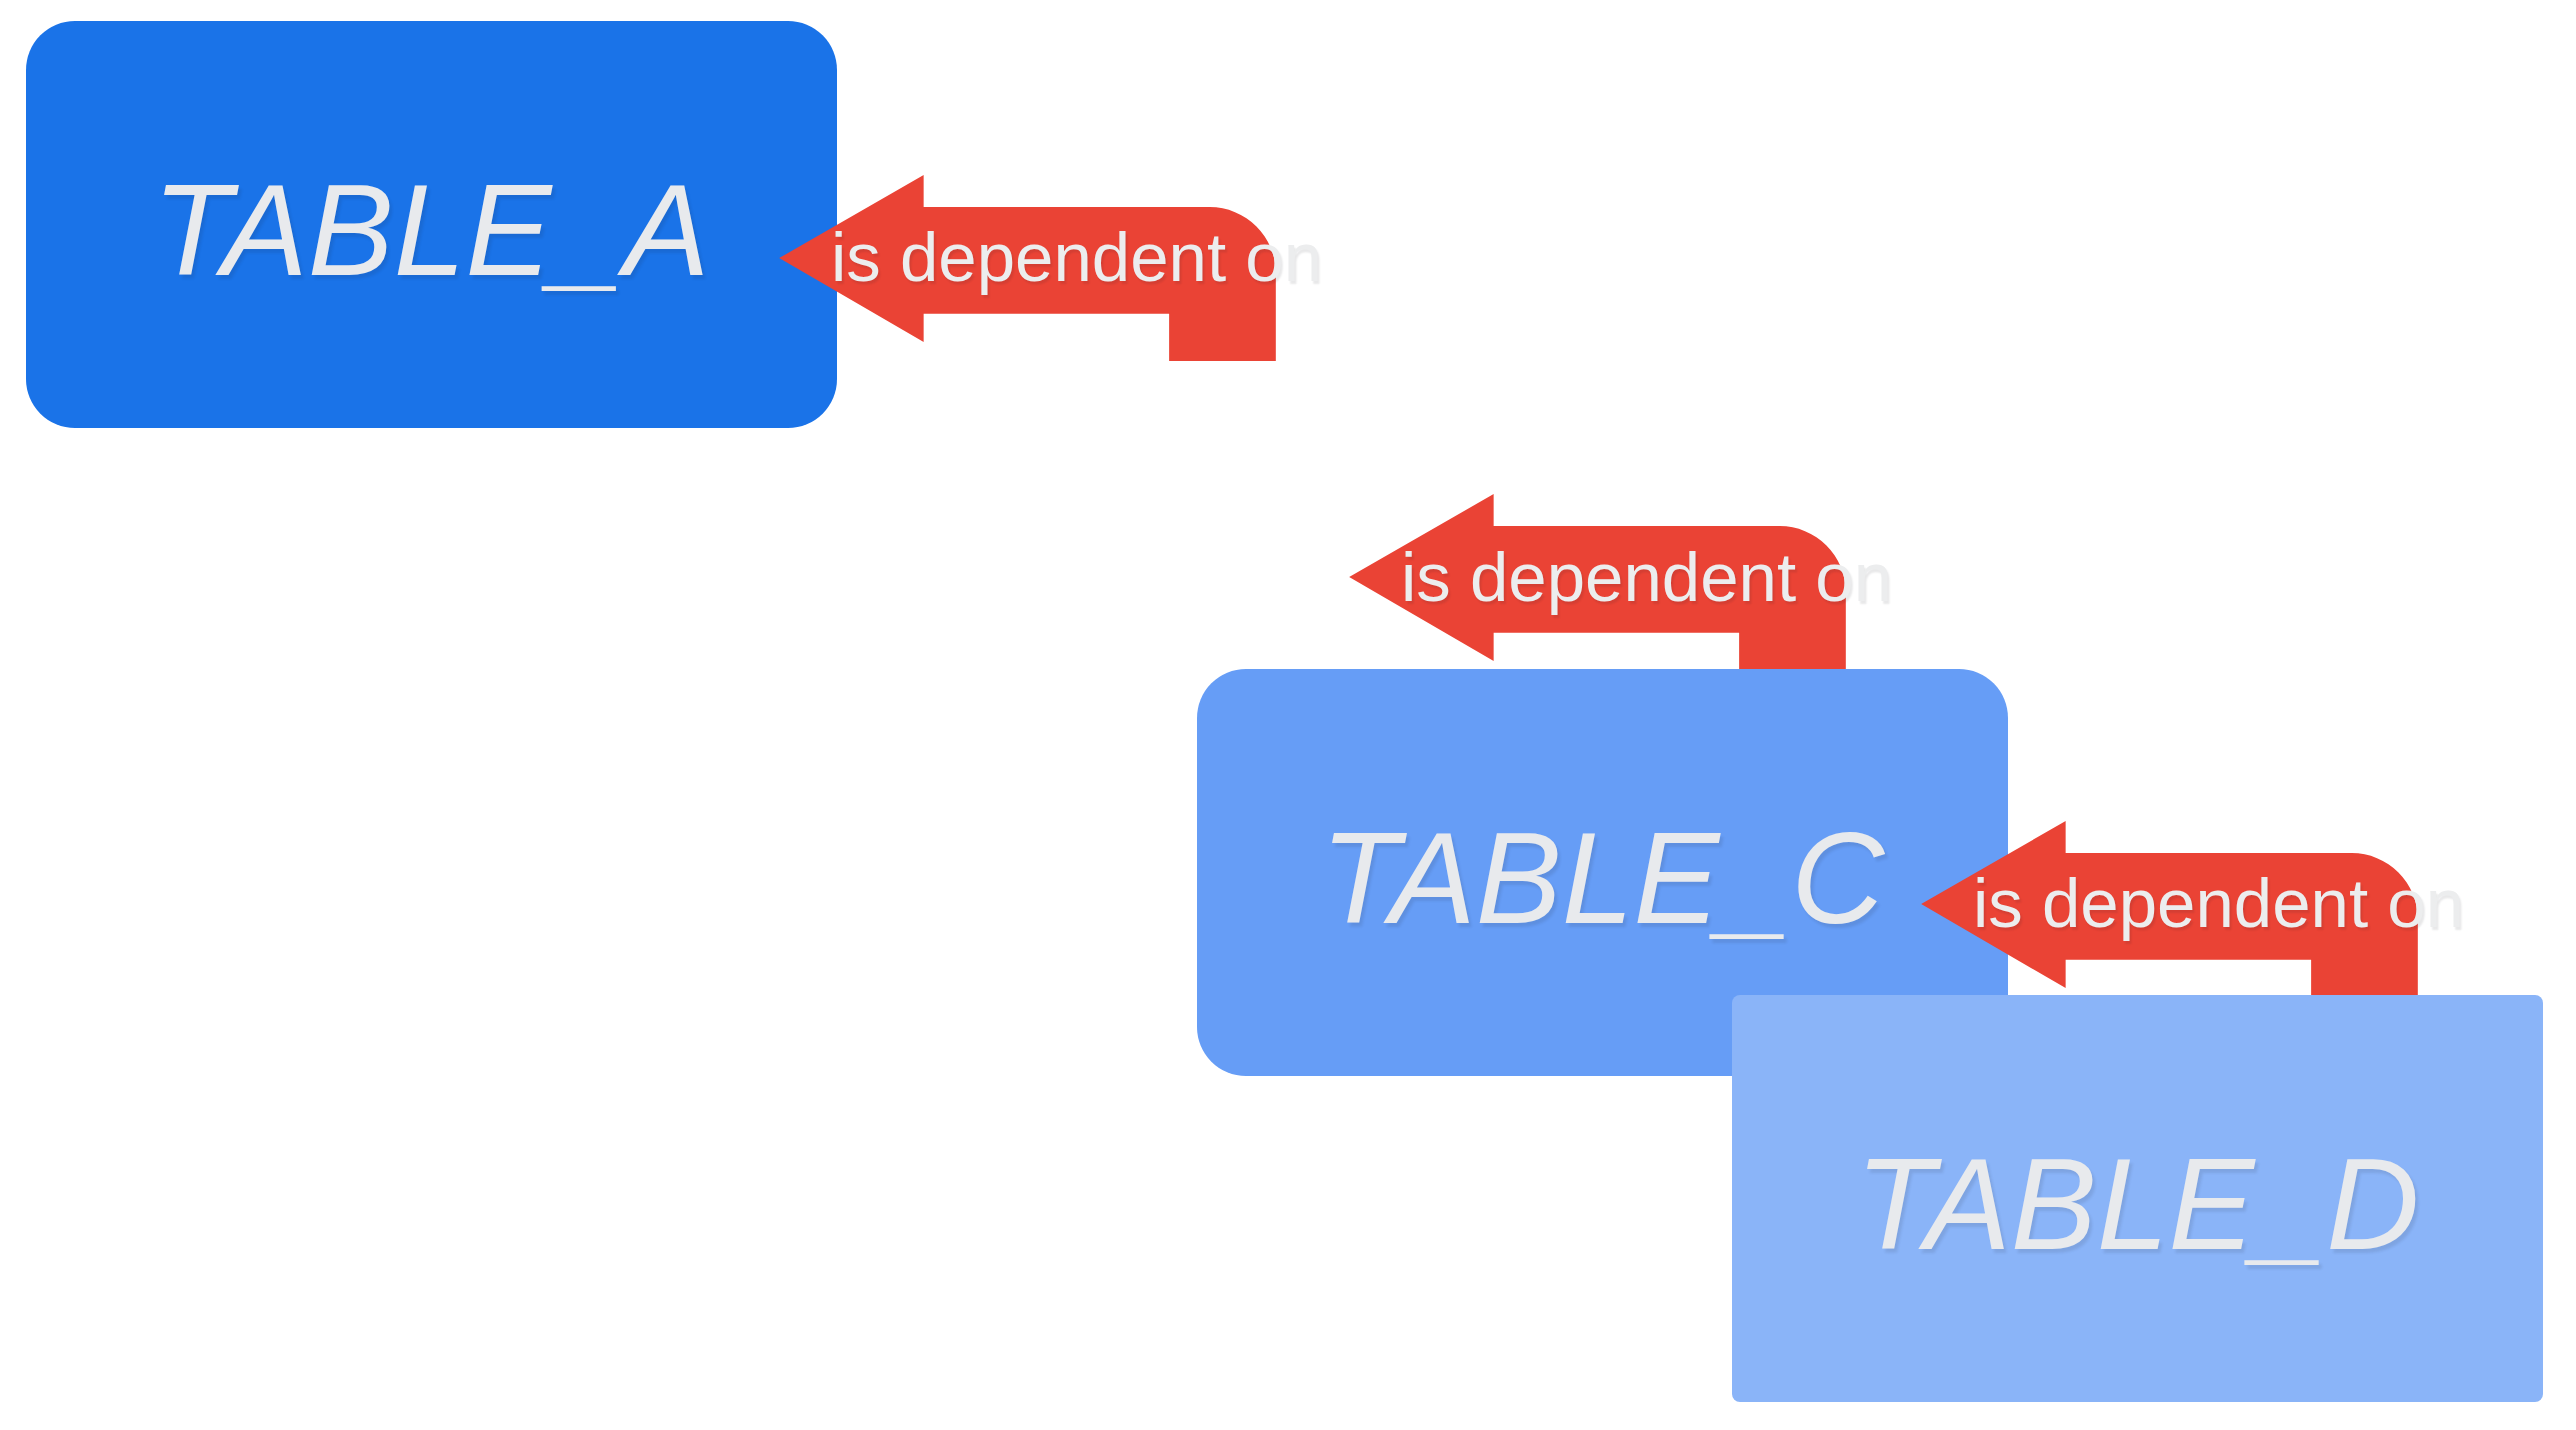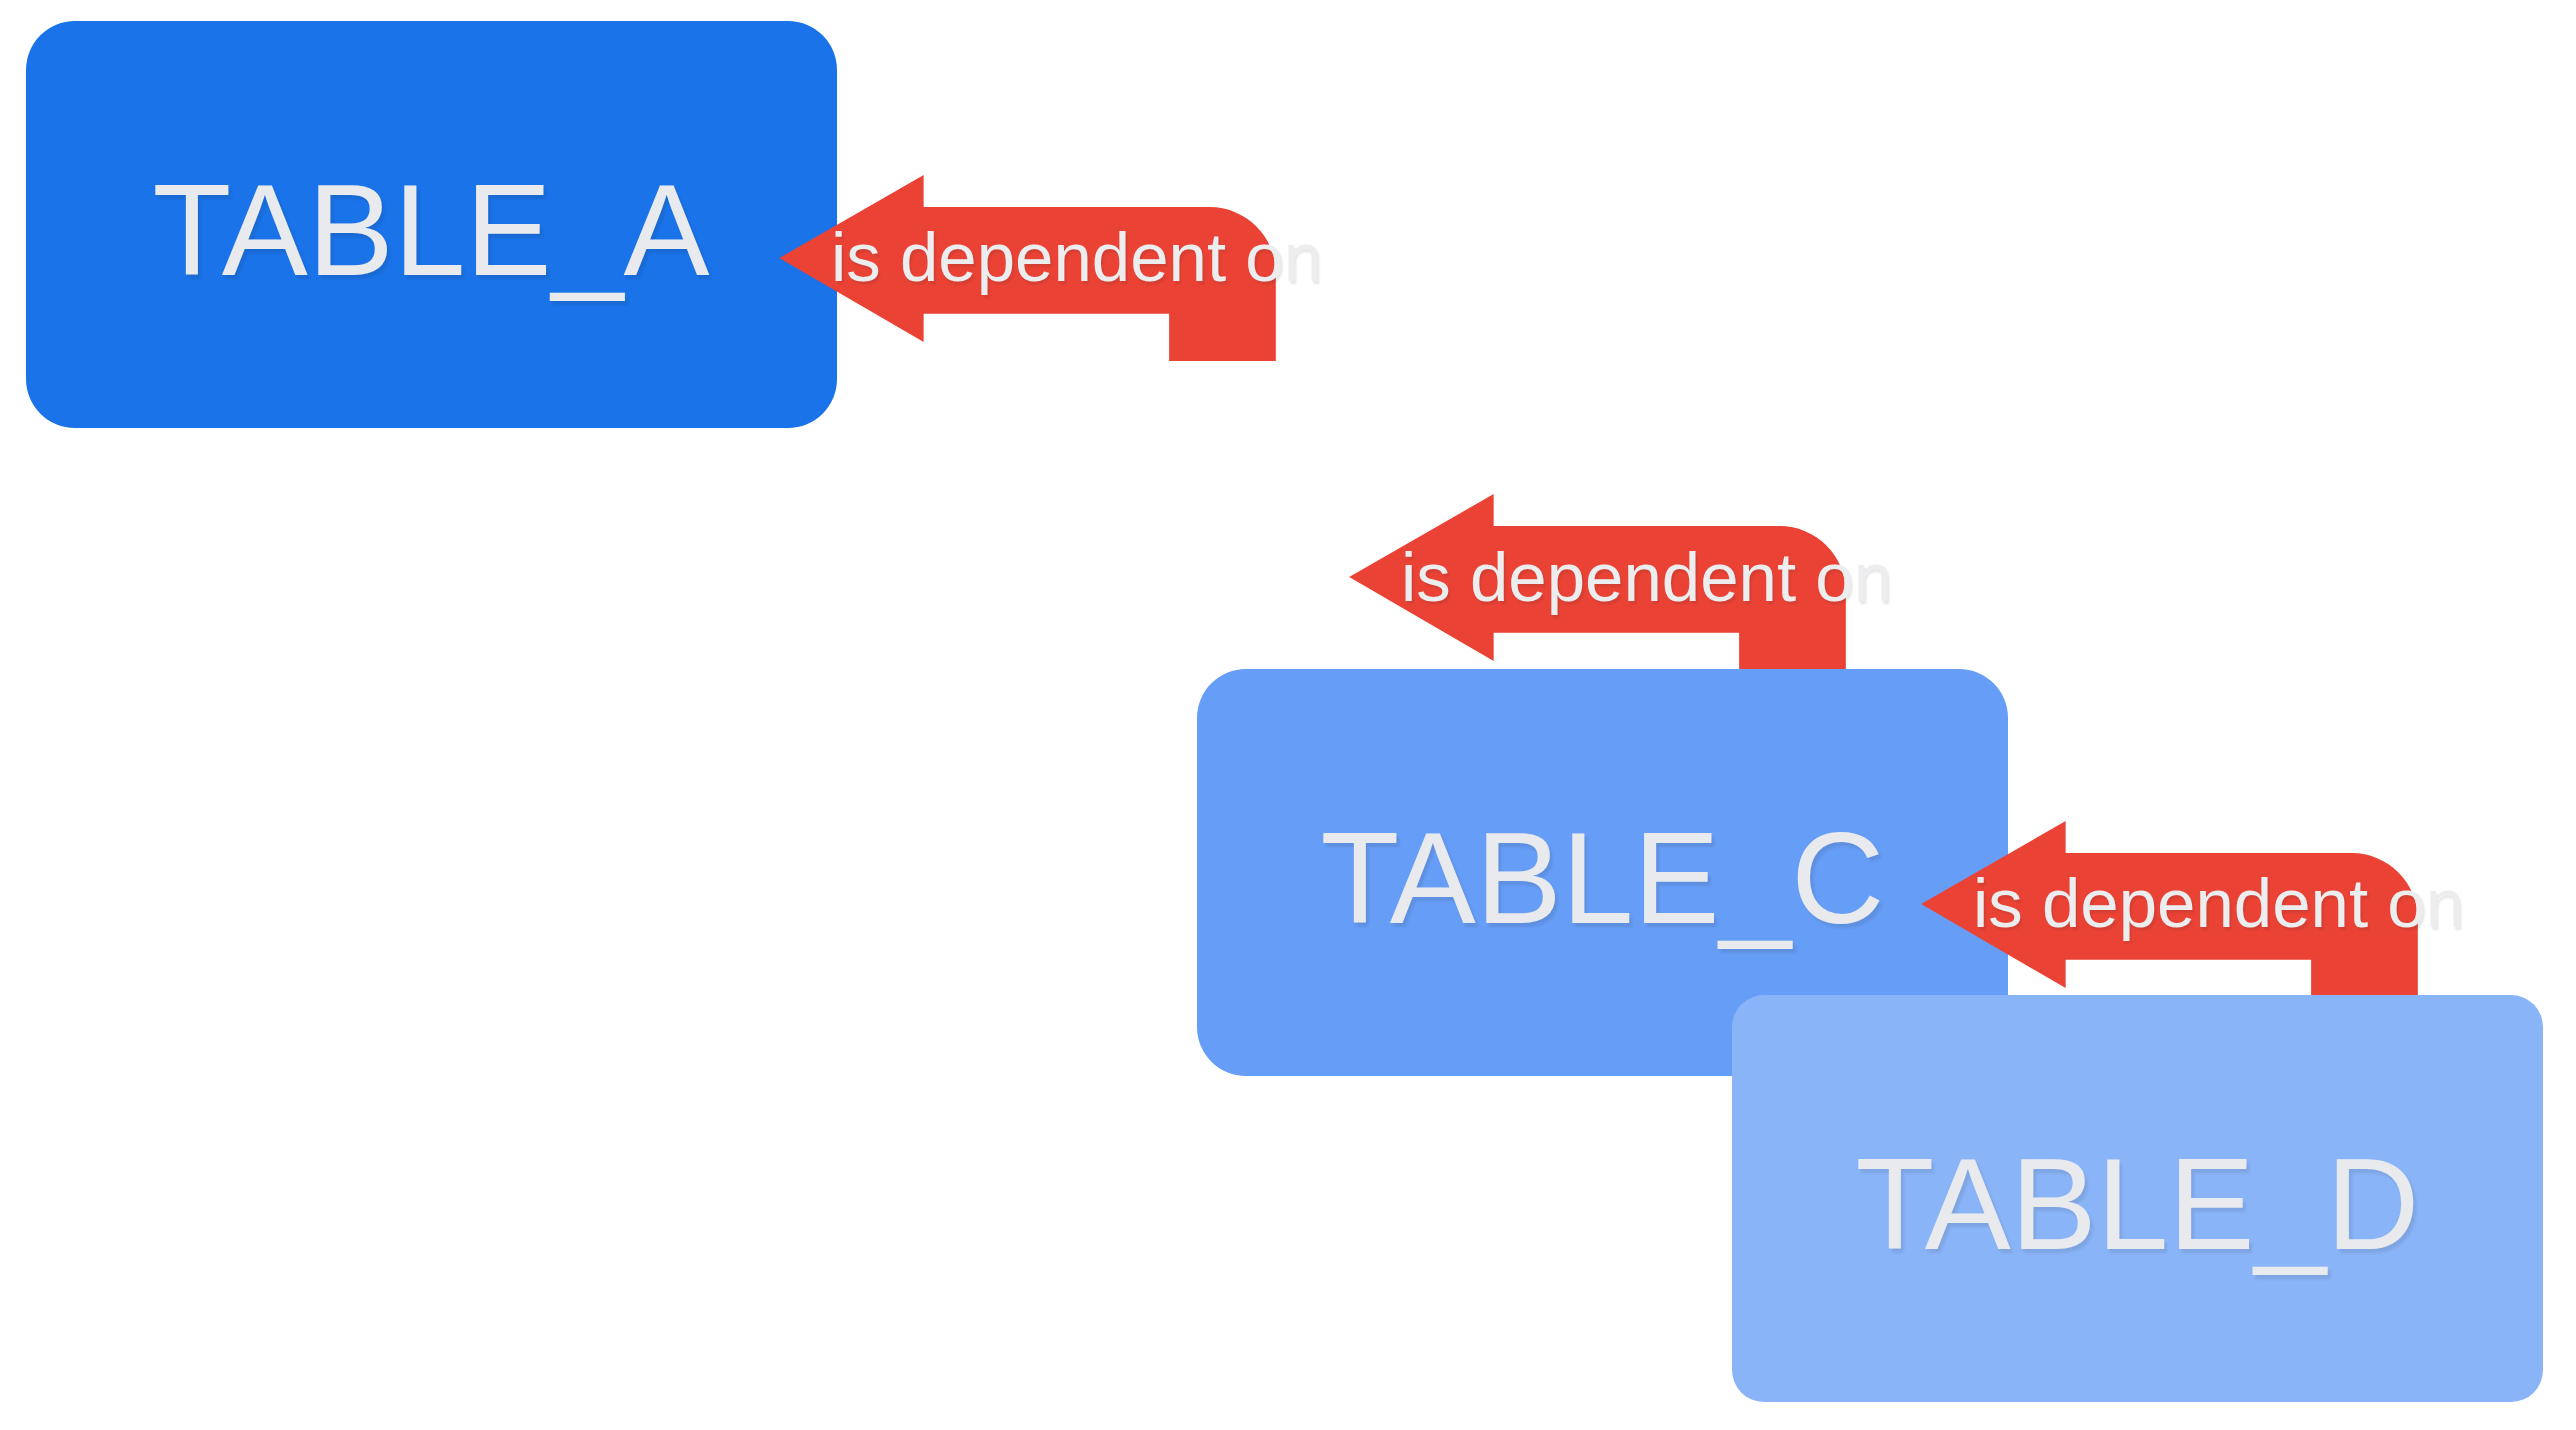--- a/index.html
+++ b/index.html
@@ -16,20 +16,21 @@
     background: #FFFFFF;
   }
   .table-node {
     position: absolute;
     width: 811px;
     height: 407px;
     border-radius: 49px;
     display: flex;
     align-items: center;
     justify-content: center;
+    font-style: italic;
   }
   .table-label {
     font-size: 129px;
     font-weight: 300;
     letter-spacing: 0px;
     color: #E8EAED;
     padding-top: 11.3px;
     text-shadow: 2.8px 3.8px 2.8px rgba(32,33,36,0.10);
     white-space: nowrap;
   }
@@ -65,17 +66,17 @@
       <path d="M 0 0 L 153 -88 L 153 -54 L 456 -54 A 70 70 0 0 1 526 16 L 526 109 L 413 109 L 413 59 L 153 59 L 153 89 Z" fill="#EA4335"></path>
     </svg>
     <div class="arrow-label" style="left: 1401px; top: 544px; color: rgb(236, 237, 238);">is dependent on</div>
     <div class="table-node" style="left: 1158px; top: 669px; width: 811px; height: 407px; border-radius: 49px; background: rgb(102, 157, 246); margin-left: 39px;">
       <span class="table-label" style="color: rgb(232, 234, 237);">TABLE_C</span>
     </div>
     <svg class="arrow-svg" width="497" height="186" viewBox="0 -88 526 197" style="left: 1921px; top: 821px;">
       <path d="M 0 0 L 153 -88 L 153 -54 L 456 -54 A 70 70 0 0 1 526 16 L 526 109 L 413 109 L 413 59 L 153 59 L 153 89 Z" fill="#EA4335"></path>
     </svg>
     <div class="arrow-label" style="left: 1973px; top: 870px; color: rgb(236, 237, 238);">is dependent on</div>
-    <div class="table-node" style="left: 1732px; top: 995px; width: 811px; height: 407px; border-radius: 32px; background: rgb(138, 180, 248);">
+    <div class="table-node" style="left: 1732px; top: 995px; width: 811px; height: 407px; border-radius: 8px; background: rgb(138, 180, 248);">
       <span class="table-label" style="color: rgb(232, 234, 237);">TABLE_D</span>
     </div>
   </div>
 
 
 </body></html>

